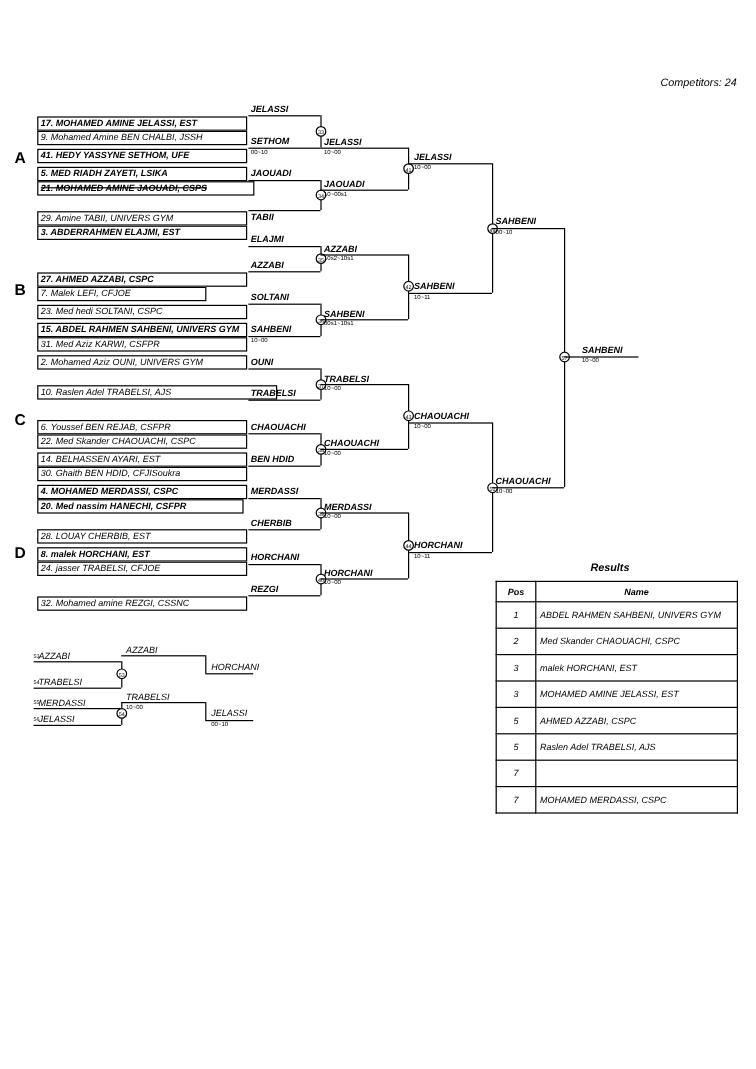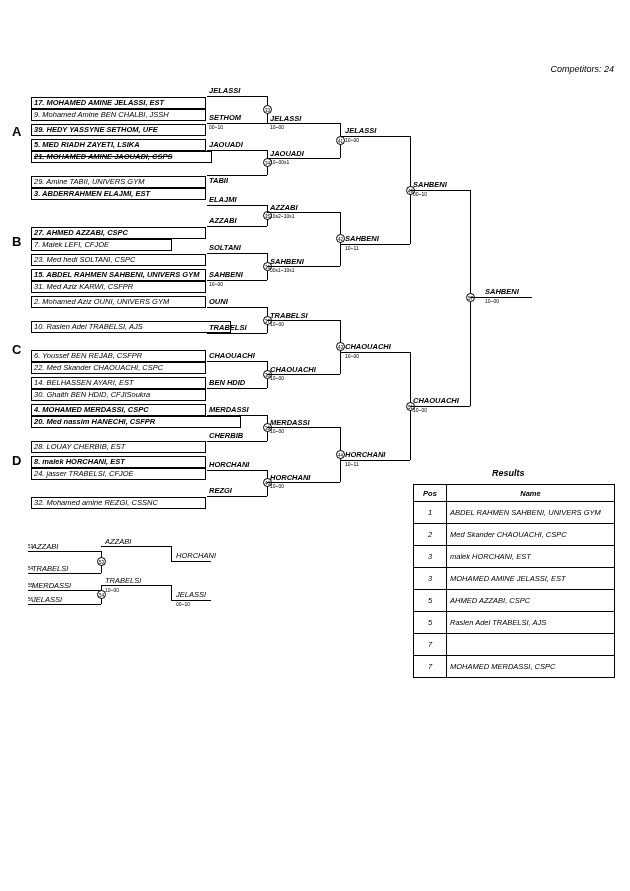--- a/index.html
+++ b/index.html
@@ -161,38 +161,38 @@
 
   <div id="competitors">Competitors: 24</div>
 
   <div class="grp" style="left:12px; top:124px;">A</div>
   <div class="grp" style="left:12px; top:234px;">B</div>
   <div class="grp" style="left:12px; top:342px;">C</div>
   <div class="grp" style="left:12px; top:453px;">D</div>
 
   <div class="entry" style="left:31px; top:97px;  width:175px;">17. MOHAMED AMINE JELASSI, EST</div>
   <div class="entry plain" style="left:31px; top:109px; width:175px;">9. Mohamed Amine BEN CHALBI, JSSH</div>
-  <div class="entry" style="left:31px; top:124px; width:175px;">39. HEDY YASSYNE SETHOM, UFE</div>
+  <div class="entry" style="left:31px; top:124px; width:175px;">41. HEDY YASSYNE SETHOM, UFE</div>
   <div class="entry" style="left:31px; top:139px; width:175px;">5. MED RIADH ZAYETI, LSIKA</div>
   <div class="entry strike" style="left:31px; top:151px; width:181px;">21. MOHAMED AMINE JAOUADI, CSPS</div>
   <div class="entry plain" style="left:31px; top:176px; width:175px;">29. Amine TABII, UNIVERS GYM</div>
   <div class="entry" style="left:31px; top:188px; width:175px;">3. ABDERRAHMEN ELAJMI, EST</div>
   <div class="entry" style="left:31px; top:227px; width:175px;">27. AHMED AZZABI, CSPC</div>
   <div class="entry plain" style="left:31px; top:239px; width:141px;">7. Malek LEFI, CFJOE</div>
   <div class="entry plain" style="left:31px; top:254px; width:175px;">23. Med hedi SOLTANI, CSPC</div>
   <div class="entry" style="left:31px; top:269px; width:175px;">15. ABDEL RAHMEN SAHBENI, UNIVERS GYM</div>
   <div class="entry plain" style="left:31px; top:281px; width:175px;">31. Med Aziz KARWI, CSFPR</div>
   <div class="entry plain" style="left:31px; top:296px; width:175px;">2. Mohamed Aziz OUNI, UNIVERS GYM</div>
   <div class="entry plain" style="left:31px; top:321px; width:200px;">10. Raslen Adel TRABELSI, AJS</div>
   <div class="entry plain" style="left:31px; top:350px; width:175px;">6. Youssef BEN REJAB, CSFPR</div>
   <div class="entry plain" style="left:31px; top:362px; width:175px;">22. Med Skander CHAOUACHI, CSPC</div>
   <div class="entry plain" style="left:31px; top:377px; width:175px;">14. BELHASSEN AYARI, EST</div>
   <div class="entry plain" style="left:31px; top:389px; width:175px;">30. Ghaith BEN HDID, CFJISoukra</div>
   <div class="entry" style="left:31px; top:404px; width:175px;">4. MOHAMED MERDASSI, CSPC</div>
-  <div class="entry" style="left:31px; top:416px; width:210px;">20. Med nassim HANECHI, CSFPR</div>
+  <div class="entry" style="left:31px; top:416px; width:172px;">20. Med nassim HANECHI, CSFPR</div>
   <div class="entry plain" style="left:31px; top:441px; width:175px;">28. LOUAY CHERBIB, EST</div>
   <div class="entry" style="left:31px; top:456px; width:175px;">8. malek HORCHANI, EST</div>
   <div class="entry plain" style="left:31px; top:468px; width:175px;">24. jasser TRABELSI, CFJOE</div>
   <div class="entry plain" style="left:31px; top:497px; width:175px;">32. Mohamed amine REZGI, CSSNC</div>
 
   <div class="h" style="left:207px; top:96px;  width:60px;"></div>
   <div class="wname" style="left:209px; top:86px;">JELASSI</div>
 
   <div class="h" style="left:207px; top:123px; width:60px;"></div>
   <div class="wname" style="left:209px; top:113px;">SETHOM</div>

